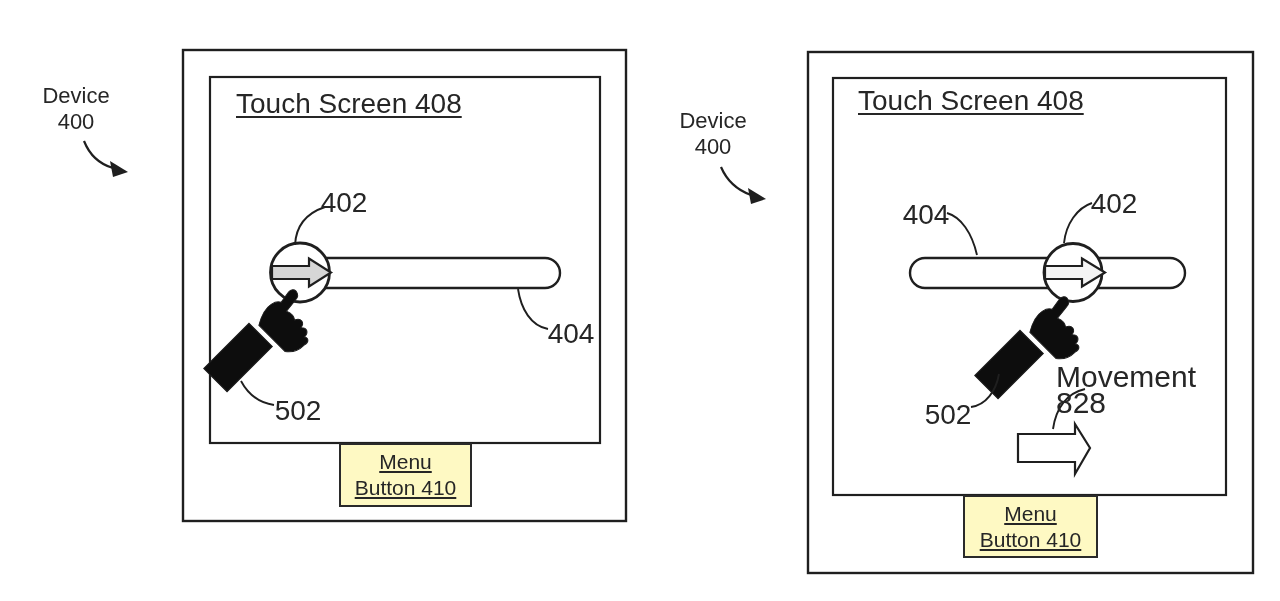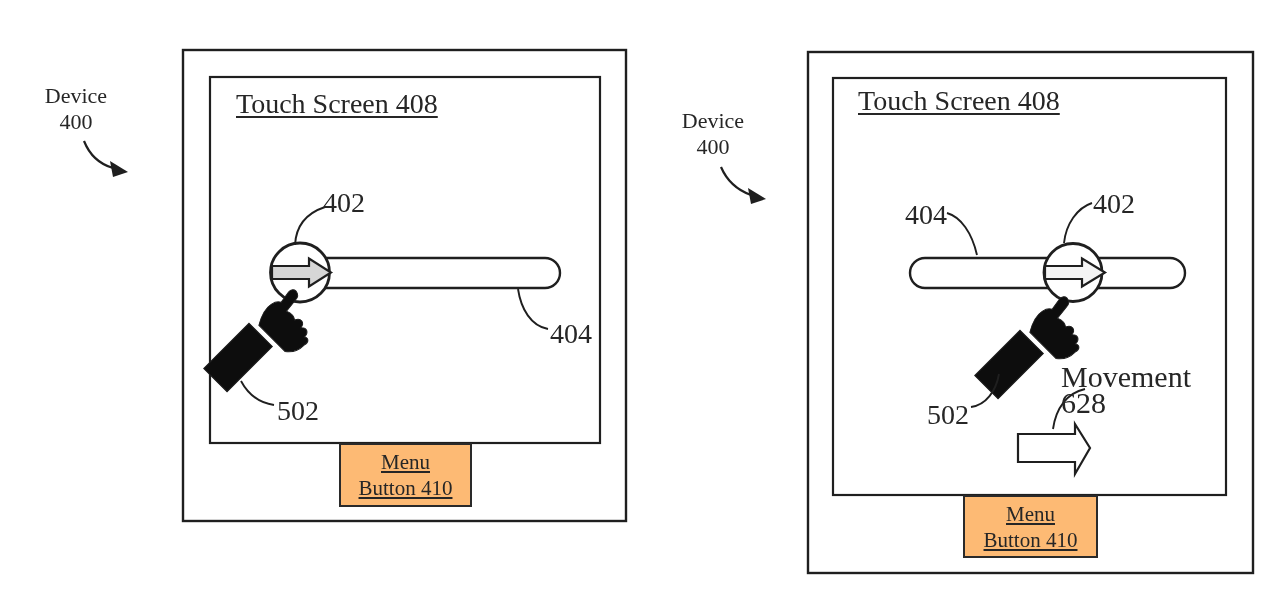--- a/index.html
+++ b/index.html
@@ -1,21 +1,21 @@
 <!DOCTYPE html>
 <html><head>
 <meta charset="utf-8">
 <style>
   html, body { margin: 0; padding: 0; background: #ffffff; }
   .canvas {
     position: relative;
     width: 1280px;
     height: 601px;
     background: #ffffff;
-    font-family: Liberation Serif, serif;
+    font-family: Liberation Sans, sans-serif;
     color: #262626;
     overflow: hidden;
   }
   svg.drawing {
     position: absolute;
     left: 0; top: 0;
     width: 1280px; height: 601px;
   }
   .lbl {
     position: absolute;
@@ -37,21 +37,21 @@
   }
   .movement-label {
     font-size: 30px;
     line-height: 26px;
     transform: translateX(-50%);
   }
   .menu-box {
     position: absolute;
     box-sizing: border-box;
     border: 2px solid #2a2a2a;
-    background: #fdba74;
+    background: #fef9c3;
     text-align: center;
     font-size: 21px;
     line-height: 26px;
     padding-top: 4px;
   }
   .menu-box .u, .u {
     display: block;
     text-decoration: underline;
     text-decoration-thickness: 2px;
     text-underline-offset: 2px;
@@ -154,21 +154,21 @@
   <div class="lbl title-underline" style="left:858px; top:86px;">Touch Screen 408</div>
 
   <div class="lbl ref" style="left:926px; top:200px;">404</div>
 
   <div class="lbl ref" style="left:1114px; top:189px;">402</div>
 
   <div class="lbl ref" style="left:948px; top:400px;">502</div>
 
   <div class="lbl movement-label" style="left:1126px; top:364px;">
     <span class="dev-line">Movement</span>
-    <span class="dev-line">628</span>
+    <span class="dev-line">828</span>
   </div>
 
   <div class="menu-box" style="left:963px; top:495px; width:135px; height:63px;">
     <span class="u">Menu</span>
     <span class="u">Button 410</span>
   </div>
 
 </div>
 
 </body></html>

